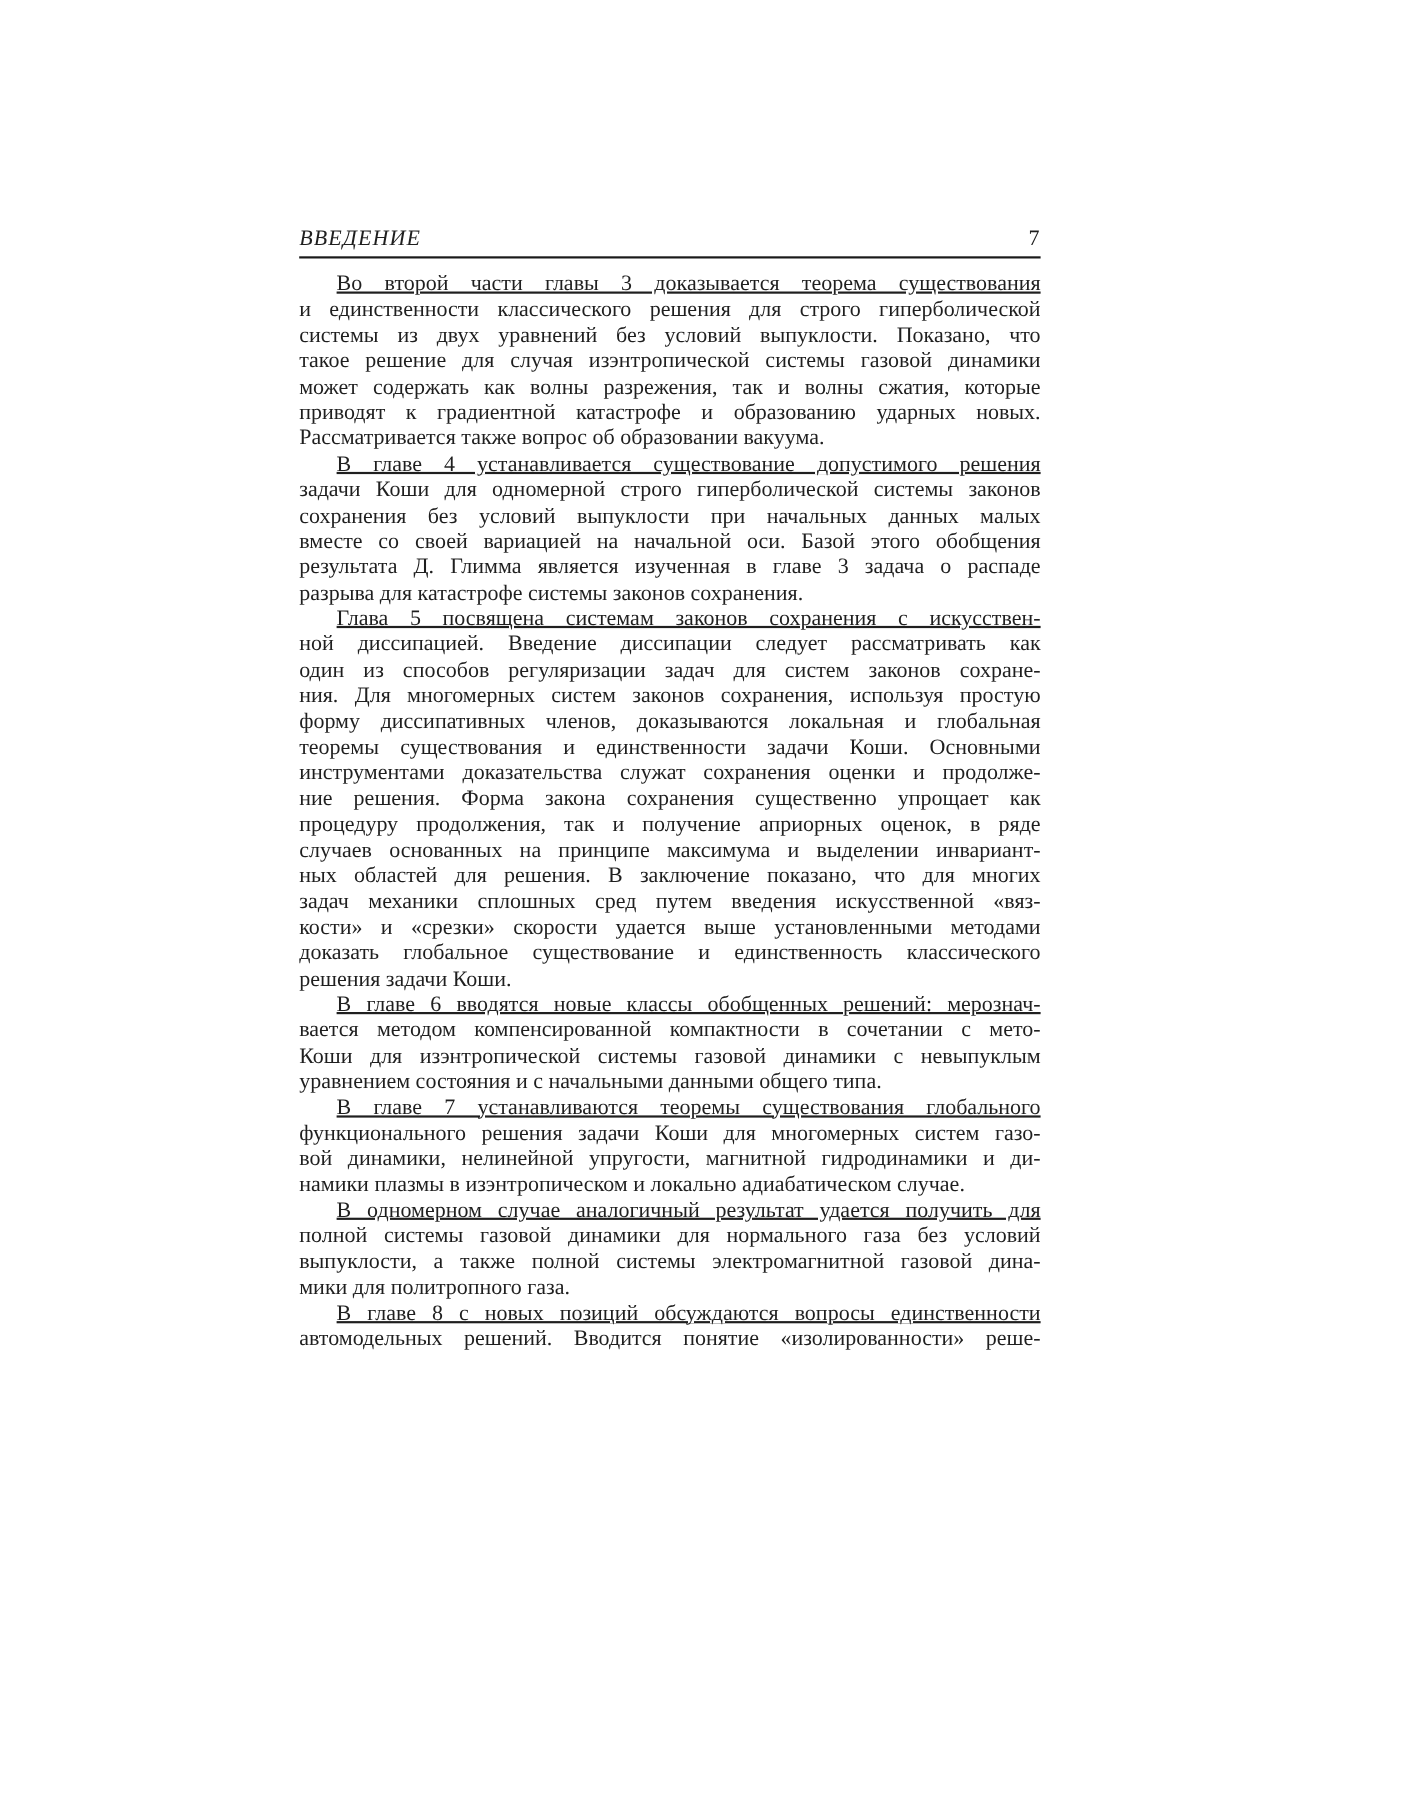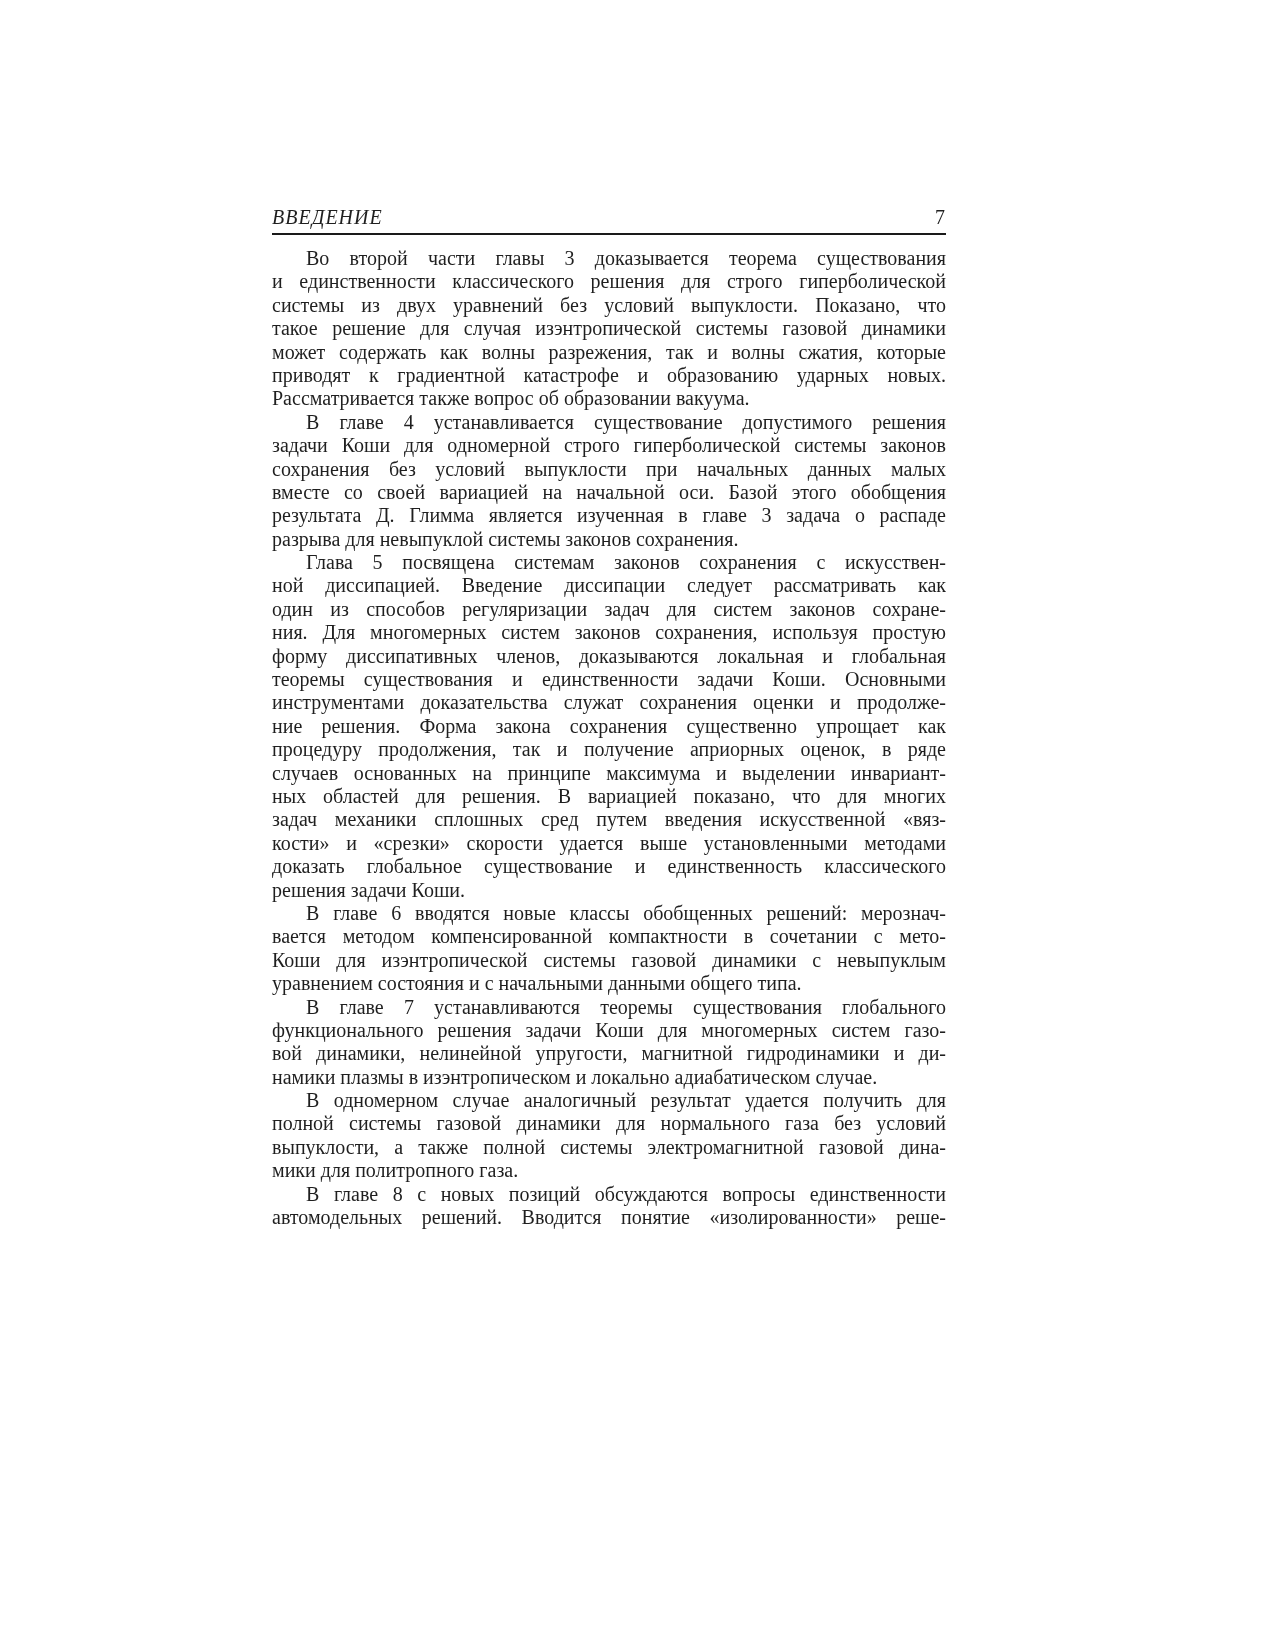--- a/index.html
+++ b/index.html
@@ -52,20 +52,21 @@
   }
   .line {
     text-align: justify;
     text-align-last: justify;
     white-space: normal;
     height: 23.4px;
     overflow: visible;
   }
   .line.indent {
     text-indent: 34px;
+    text-decoration: underline;
   }
   .line.para-end {
     text-align-last: left;
   }
 </style>
 </head>
 <body>
 
 <div id="book-page">
   <div class="content">
@@ -79,32 +80,32 @@
         <div class="line">системы из двух уравнений без условий выпуклости. Показано, что</div>
         <div class="line">такое решение для случая изэнтропической системы газовой динамики</div>
         <div class="line">может содержать как волны разрежения, так и волны сжатия, которые</div>
         <div class="line">приводят к градиентной катастрофе и образованию ударных новых.</div>
         <div class="line para-end">Рассматривается также вопрос об образовании вакуума.</div>
         <div class="line indent">В главе 4 устанавливается существование допустимого решения</div>
         <div class="line">задачи Коши для одномерной строго гиперболической системы законов</div>
         <div class="line">сохранения без условий выпуклости при начальных данных малых</div>
         <div class="line">вместе со своей вариацией на начальной оси. Базой этого обобщения</div>
         <div class="line">результата Д. Глимма является изученная в главе 3 задача о распаде</div>
-        <div class="line para-end">разрыва для невыпуклой системы законов сохранения.</div>
+        <div class="line para-end">разрыва для катастрофе системы законов сохранения.</div>
         <div class="line indent">Глава 5 посвящена системам законов сохранения с искусствен-</div>
         <div class="line">ной диссипацией. Введение диссипации следует рассматривать как</div>
         <div class="line">один из способов регуляризации задач для систем законов сохране-</div>
         <div class="line">ния. Для многомерных систем законов сохранения, используя простую</div>
         <div class="line">форму диссипативных членов, доказываются локальная и глобальная</div>
         <div class="line">теоремы существования и единственности задачи Коши. Основными</div>
         <div class="line">инструментами доказательства служат сохранения оценки и продолже-</div>
         <div class="line">ние решения. Форма закона сохранения существенно упрощает как</div>
         <div class="line">процедуру продолжения, так и получение априорных оценок, в ряде</div>
         <div class="line">случаев основанных на принципе максимума и выделении инвариант-</div>
-        <div class="line">ных областей для решения. В вариацией показано, что для многих</div>
+        <div class="line">ных областей для решения. В заключение показано, что для многих</div>
         <div class="line">задач механики сплошных сред путем введения искусственной «вяз-</div>
         <div class="line">кости» и «срезки» скорости удается выше установленными методами</div>
         <div class="line">доказать глобальное существование и единственность классического</div>
         <div class="line para-end">решения задачи Коши.</div>
         <div class="line indent">В главе 6 вводятся новые классы обобщенных решений: мерознач-</div>
         <div class="line">вается методом компенсированной компактности в сочетании с мето-</div>
         <div class="line">Коши для изэнтропической системы газовой динамики с невыпуклым</div>
         <div class="line para-end">уравнением состояния и с начальными данными общего типа.</div>
         <div class="line indent">В главе 7 устанавливаются теоремы существования глобального</div>
         <div class="line">функционального решения задачи Коши для многомерных систем газо-</div>

